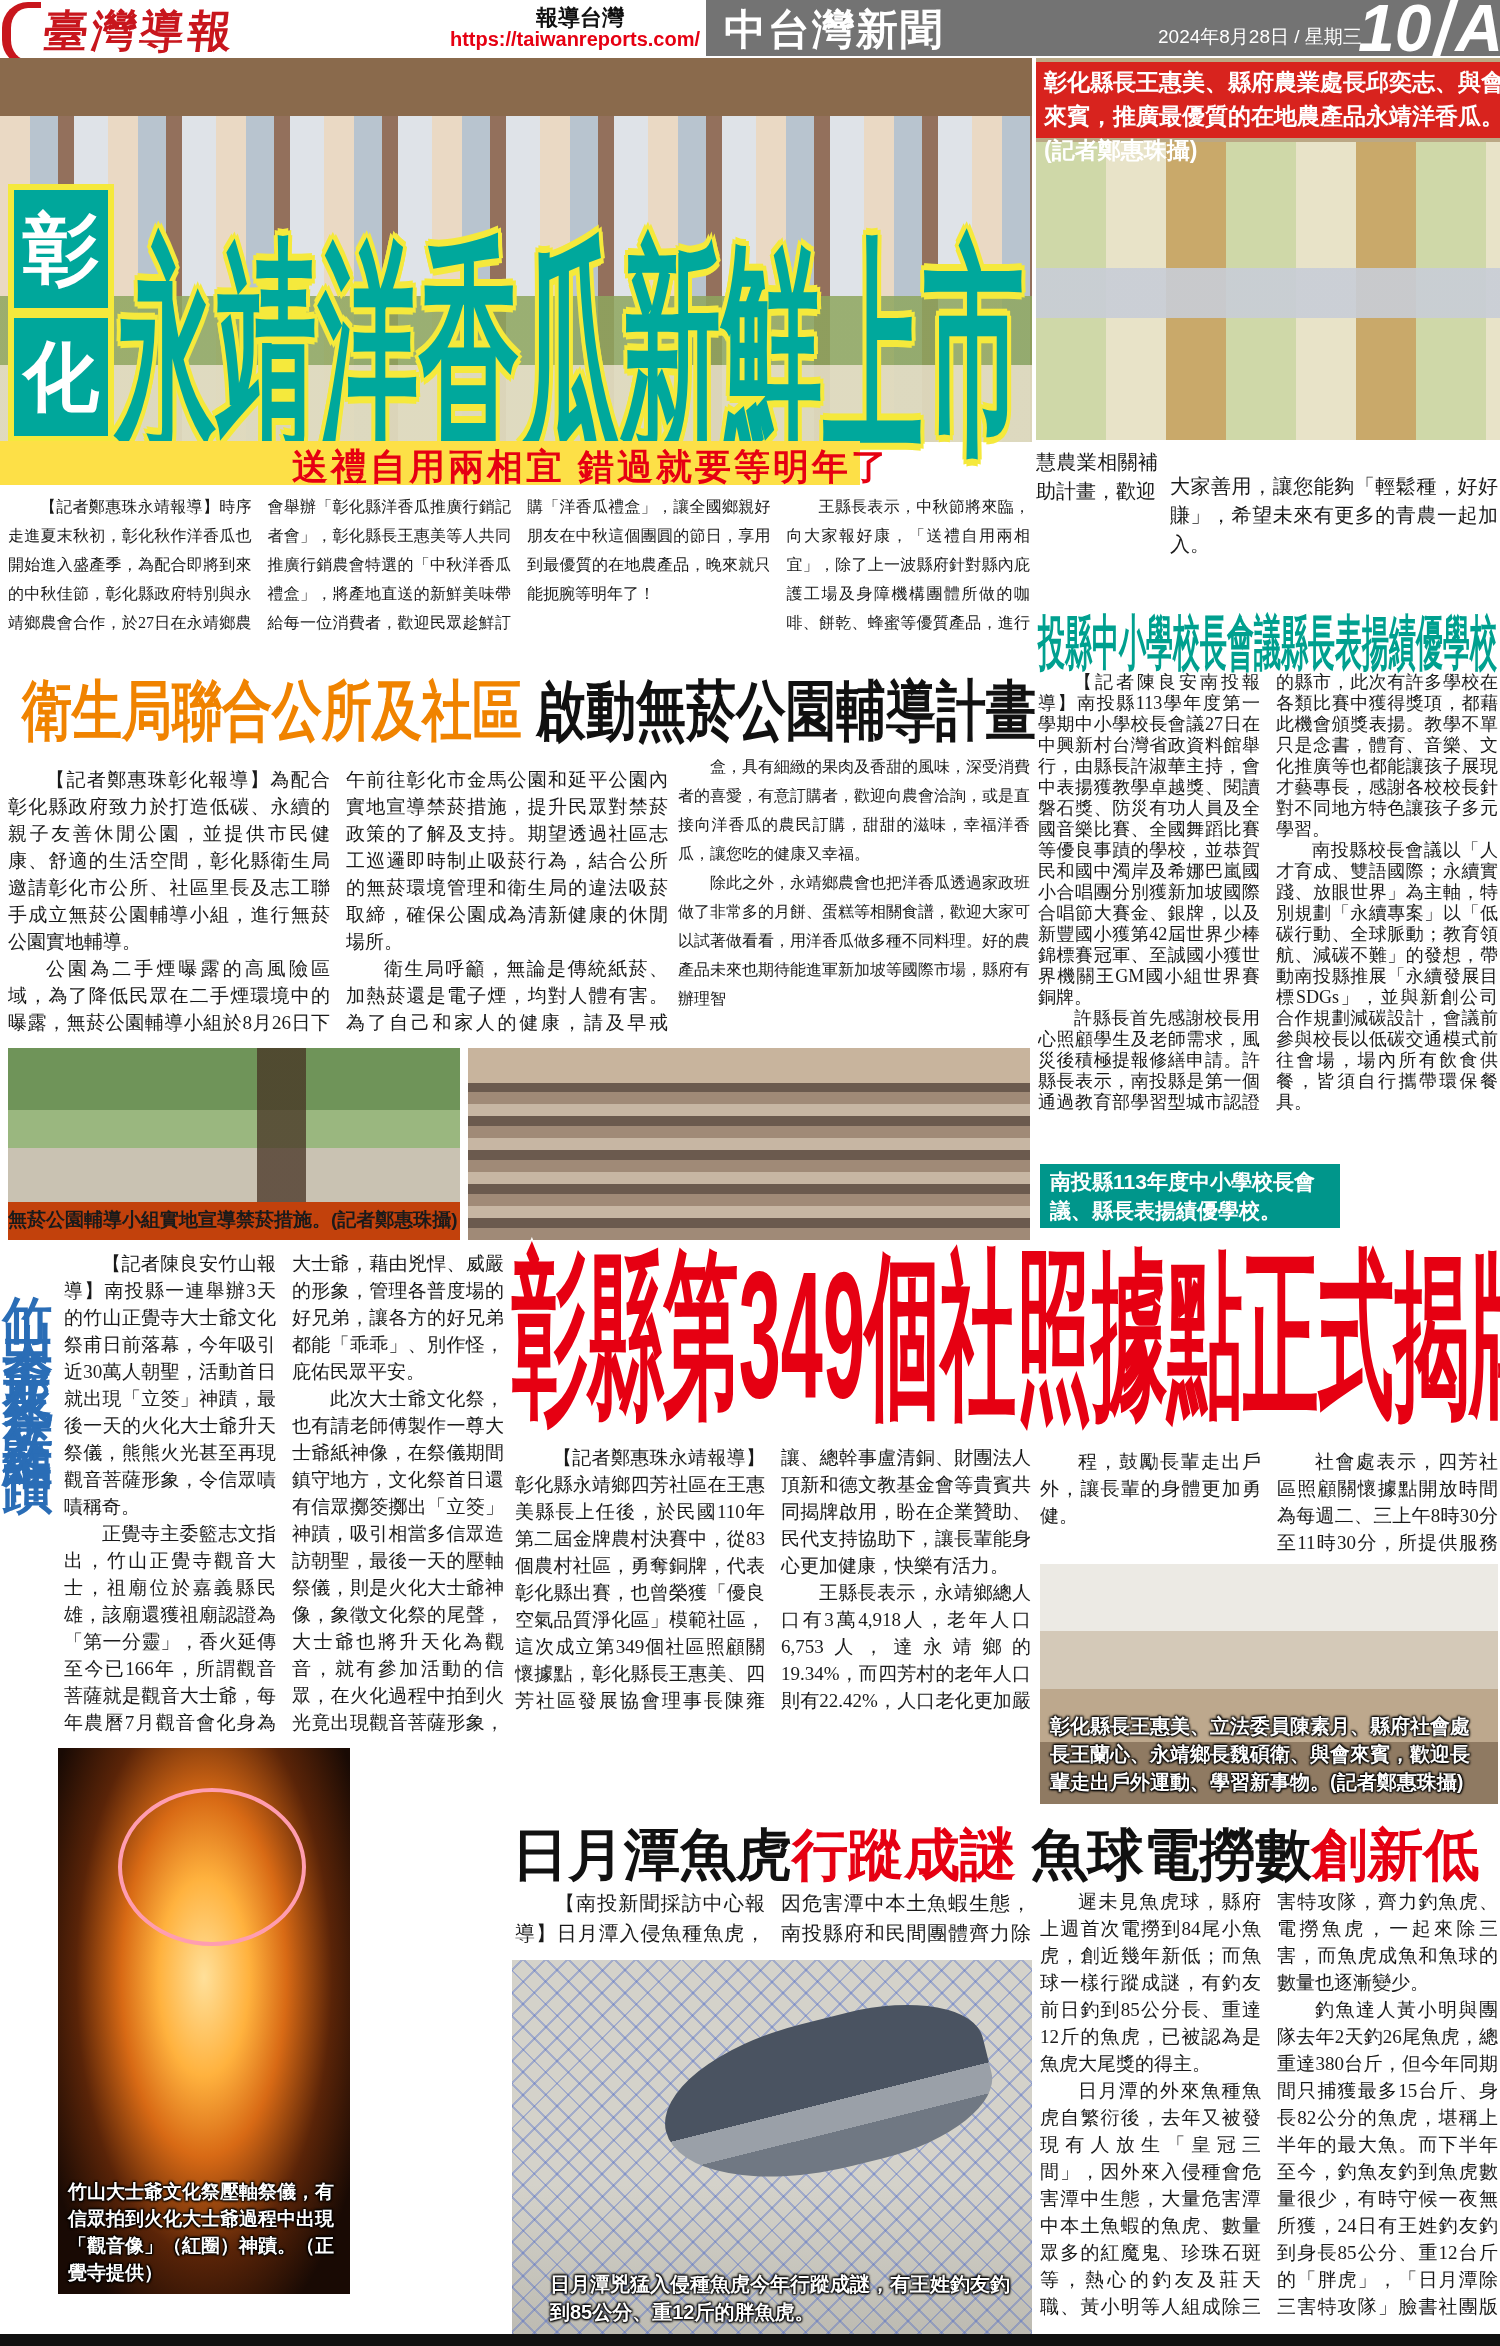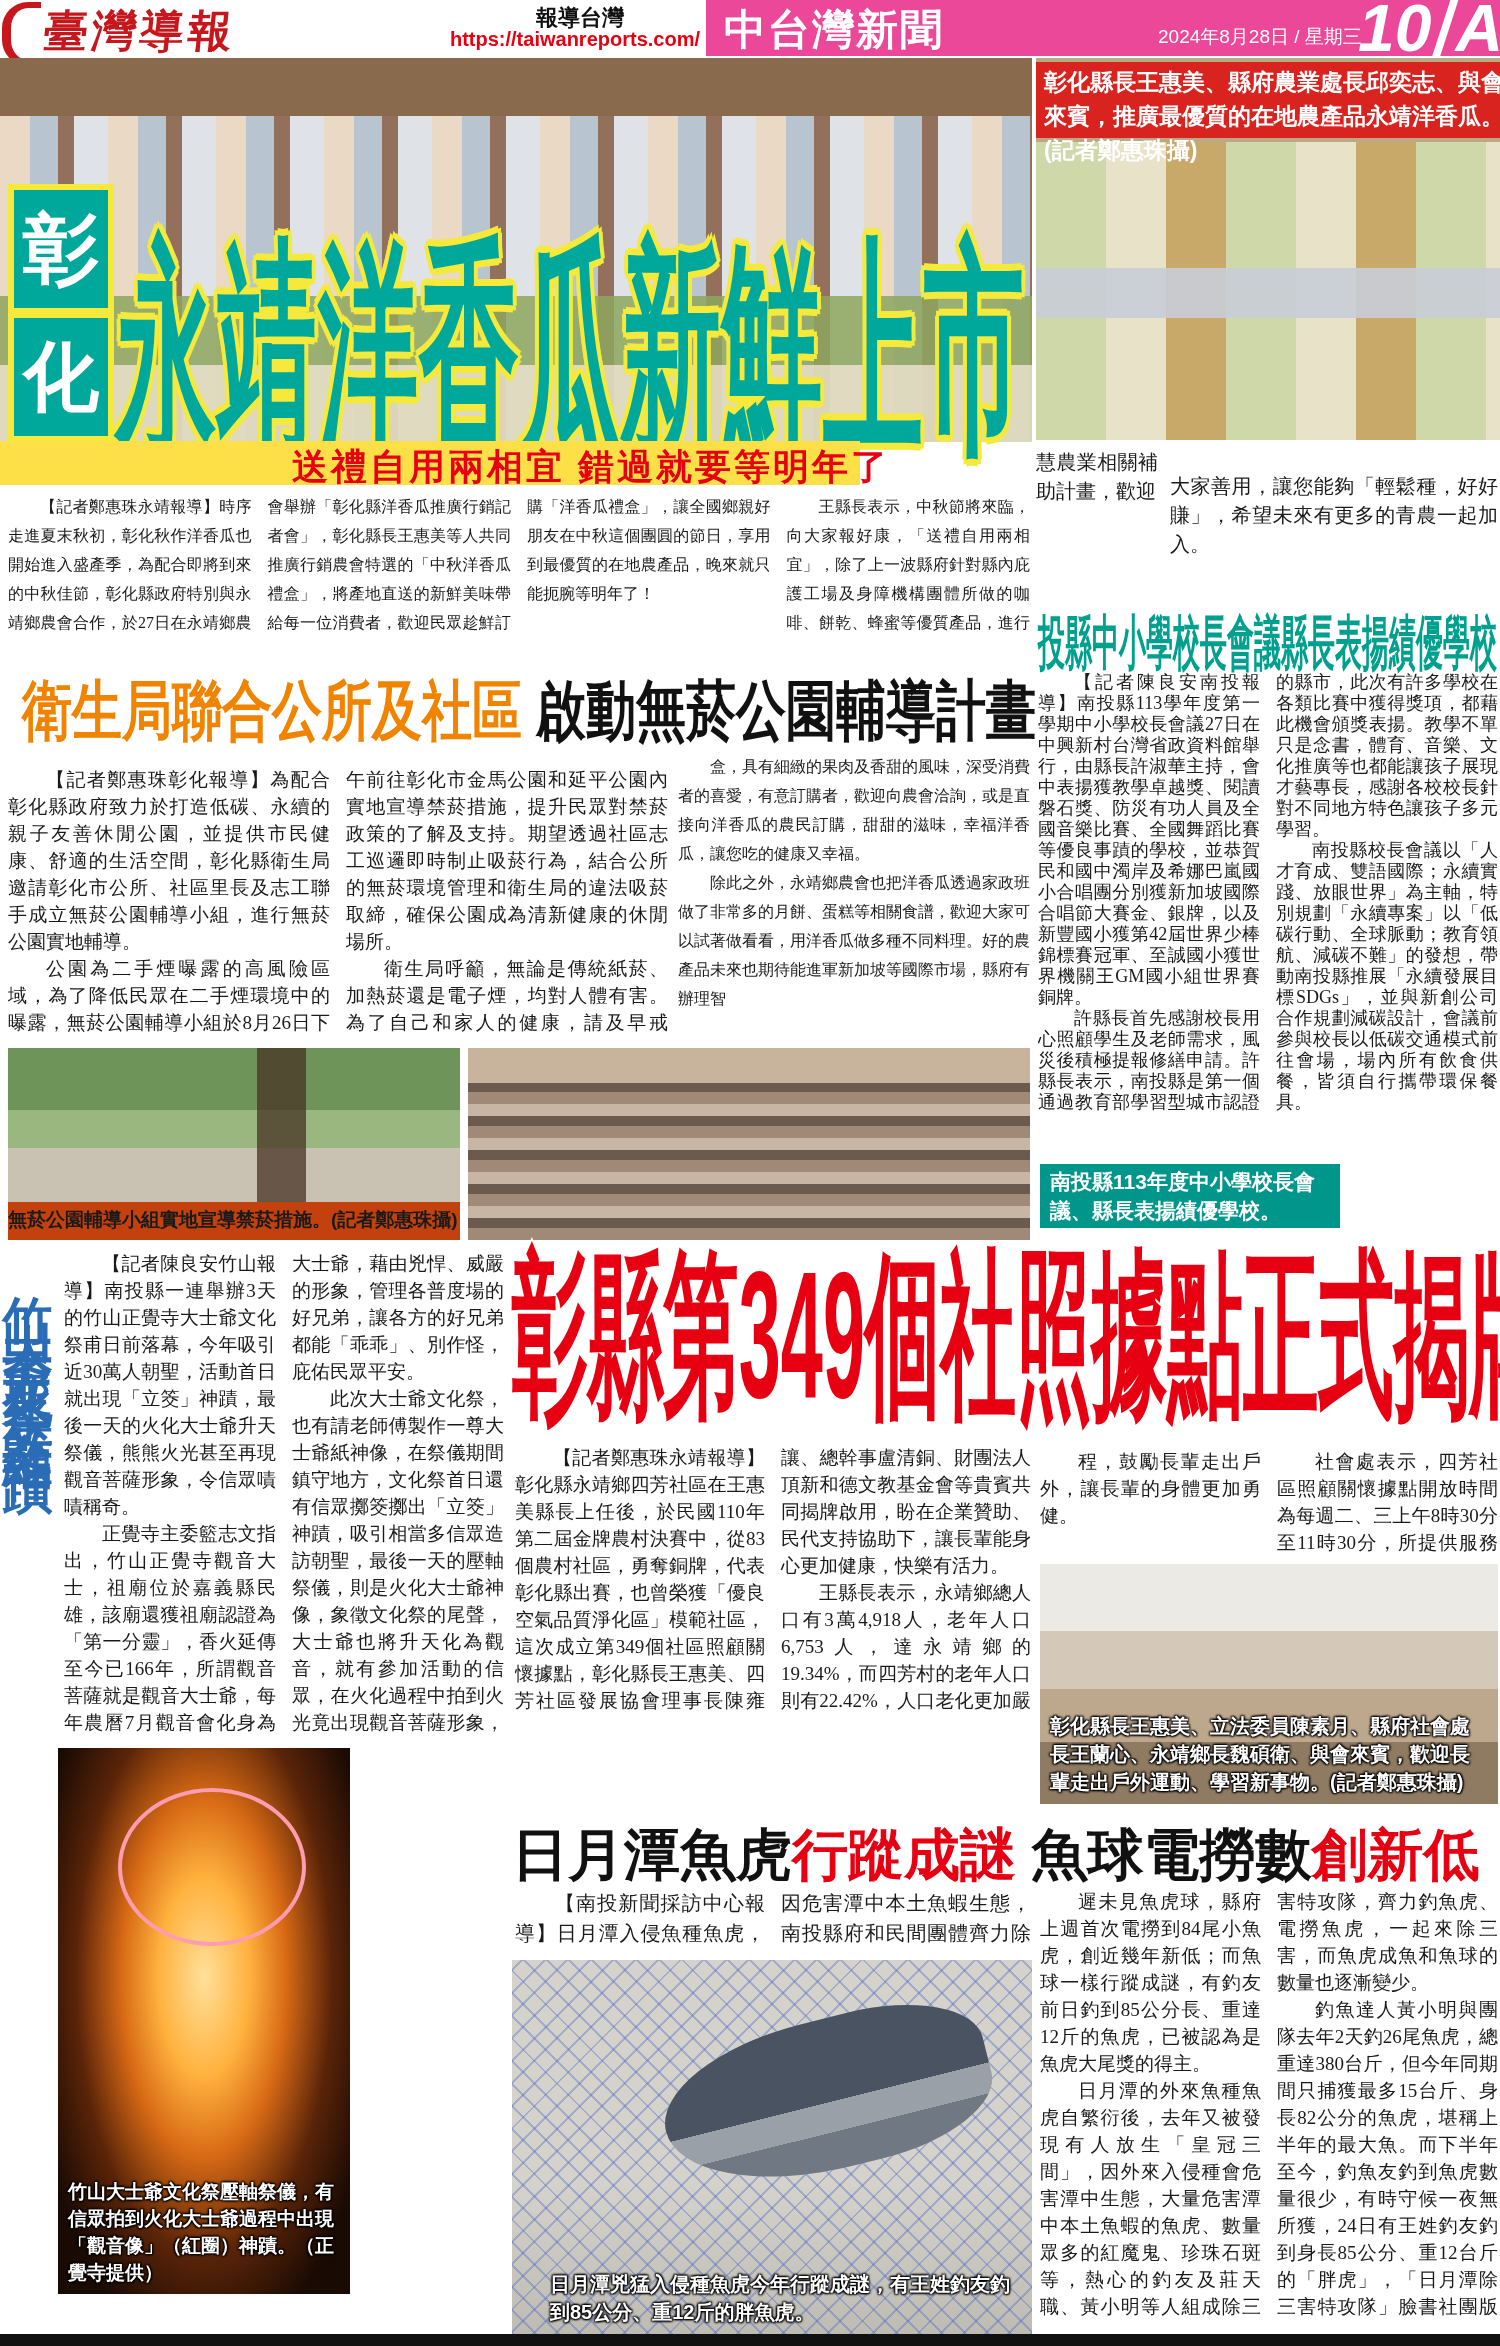--- a/index.html
+++ b/index.html
@@ -10,21 +10,21 @@
   #masthead{left:0;top:0;width:1500px;height:56px;background:#ffffff;}
   #mast-bracket{left:2px;top:2px;width:30px;height:52px;border-left:9px solid #c8161d;
                 border-top:6px solid #c8161d;border-bottom:6px solid #c8161d;
                 border-radius:26px 0 0 26px;}
   #mast-logo{left:44px;top:2px;font-size:44px;font-weight:bold;color:#c8161d;
              transform:skewX(-6deg);font-family:"Liberation Serif",serif;letter-spacing:4px;}
   #mast-tagline{left:460px;top:3px;width:240px;text-align:center;font-size:22px;font-weight:bold;
                 color:#111;font-family:"Liberation Sans",sans-serif;}
   #mast-url{left:400px;top:28px;width:300px;text-align:right;font-size:20px;font-weight:bold;
             color:#e60012;font-family:"Liberation Sans",sans-serif;}
-  #mast-banner{left:706px;top:0;width:794px;height:56px;background:#ec4899;}
+  #mast-banner{left:706px;top:0;width:794px;height:56px;background:#737373;}
   #mast-section{left:18px;top:2px;font-size:42px;font-weight:900;color:#ffffff;
                 font-family:"Liberation Sans",sans-serif;letter-spacing:2px;}
   #mast-date{left:452px;top:24px;font-size:19px;color:#ffffff;font-family:"Liberation Sans",sans-serif;}
   #mast-pageno{left:652px;top:-10px;font-size:66px;font-weight:900;font-style:italic;
                color:#ffffff;font-family:"Liberation Sans",sans-serif;display:flex;}
   #mast-slash{width:8px;height:70px;background:#ffffff;transform:skewX(-18deg);margin:4px 6px 0 10px;}
   
   .photo{overflow:hidden;}
   #top-photo{left:0;top:58px;width:1032px;height:384px;background-color:#b49a7e;background-image:
      linear-gradient(180deg,#8a6a4c 0%,#8a6a4c 15%,rgba(0,0,0,0) 15%),

